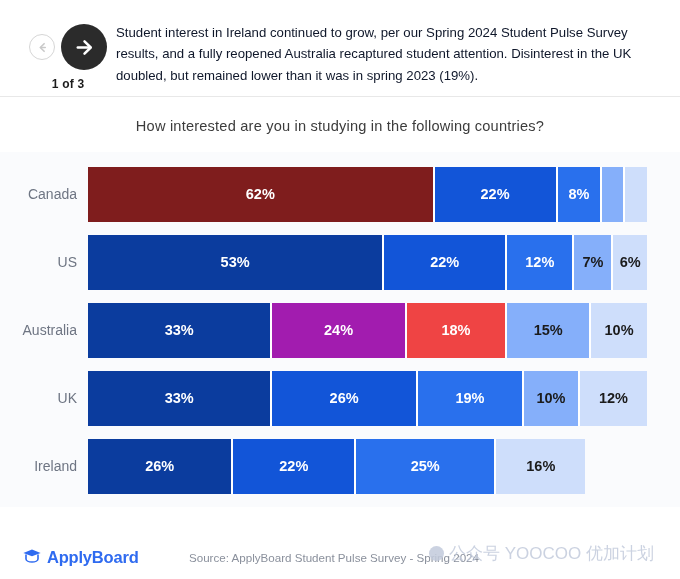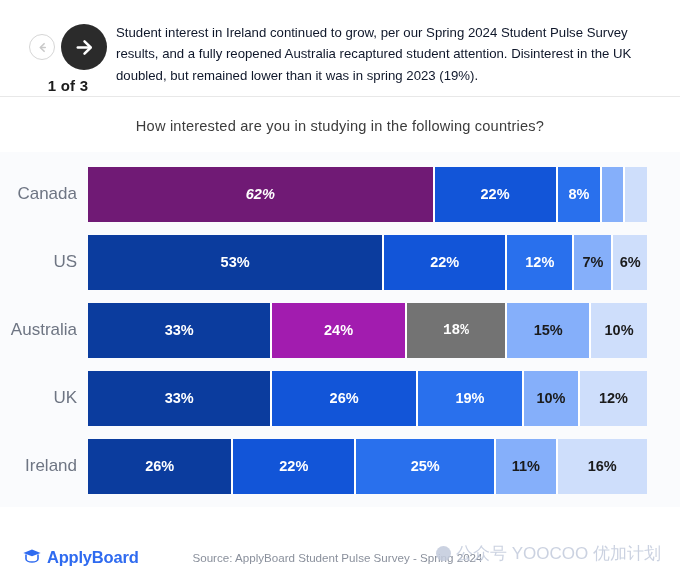--- a/index.html
+++ b/index.html
@@ -31,21 +31,21 @@
   }
   .nav-btn-prev svg { display: block; }
   .nav-btn-next {
     width: 46px; height: 46px; border-radius: 50%;
     background: #2b2b2b;
     display: flex; align-items: center; justify-content: center;
     cursor: pointer;
   }
   .nav-btn-next svg { display: block; }
   .nav-counter {
-    margin-top: 7px; font-size: 15px; font-weight: bold;
+    margin-top: 7px; font-size: 12px; font-weight: bold;
     color: #1c1c1c; letter-spacing: .2px;
   }
   .headline {
     flex: 1; padding-left: 4px; padding-top: 4px;
     font-size: 13.2px; line-height: 1.62; color: #0f172a;
   }
 
   
   .chart-title {
     text-align: center; font-size: 14.6px; color: #3c3c3c;
@@ -59,21 +59,21 @@
     background: #fafbfd; z-index: 0;
   }
   .rows { position: relative; z-index: 1; padding: 8px 0 0 0; }
   .row {
     display: flex; align-items: center;
     height: 68px;
   }
   .row-label {
     width: 88px; flex: 0 0 88px; text-align: right;
     padding-right: 11px;
-    font-size: 17px; color: #6e7583;
+    font-size: 14px; color: #6e7583;
     white-space: nowrap;
   }
   .bar {
     flex: 1; display: flex; height: 55px; align-items: stretch;
   }
   .seg {
     display: flex; align-items: center; justify-content: center;
     border-right: 2px solid #ffffff;
     font-size: 14.5px; font-weight: bold;
     overflow: hidden; white-space: nowrap;
@@ -88,21 +88,21 @@
     gap: 13px; padding: 14px 0 0 16px;
   }
   .legend-item { display: flex; align-items: center; gap: 5px; }
   .legend-swatch {
     width: 12px; height: 12px; border-radius: 2px; flex: 0 0 12px;
   }
   .legend-label { font-size: 12.3px; color: #3f4450; white-space: nowrap; }
 
   
   .footer {
-    position: absolute; left: 0; right: 5px; bottom: 0; height: 44px;
+    position: absolute; left: 0; right: 12px; bottom: 0; height: 44px;
     display: flex; align-items: center;
     padding: 0 22px 0 22px;
   }
   .brand { display: flex; align-items: center; gap: 5px; }
   .brand-name {
     font-size: 16.5px; font-weight: bold; color: #2f6bf0;
     letter-spacing: -.2px;
   }
   .source {
     position: absolute; left: 0; right: 0; text-align: center;
@@ -150,21 +150,21 @@
   </div>
 
   <div class="chart-title">How interested are you in studying in the following countries?</div>
 
   <div class="chart-area">
     <div class="band"></div>
     <div class="rows" id="rows">
         <div class="row">
           <div class="row-label">Canada</div>
           <div class="bar">
-            <div class="seg light-text" style="flex: 0 0 62%; background: #701a75; font-style: italic;">62%</div>
+            <div class="seg light-text" style="flex: 0 0 62%; background: #7f1d1d;">62%</div>
             <div class="seg light-text" style="flex: 0 0 22%; background: rgb(18, 85, 216);">22%</div>
             <div class="seg light-text" style="flex: 0 0 8%; background: rgb(41, 112, 237);">8%</div>
             <div class="seg dark-text" style="flex: 0 0 4%; background: rgb(133, 175, 250);"></div>
             <div class="seg dark-text" style="flex: 0 0 4%; background: rgb(206, 222, 251);"></div>
           </div>
         </div>
         <div class="row">
           <div class="row-label">US</div>
           <div class="bar">
             <div class="seg light-text" style="flex: 0 0 53%; background: rgb(11, 60, 158);">53%</div>
@@ -172,42 +172,41 @@
             <div class="seg light-text" style="flex: 0 0 12%; background: rgb(41, 112, 237);">12%</div>
             <div class="seg dark-text" style="flex: 0 0 7%; background: rgb(133, 175, 250);">7%</div>
             <div class="seg dark-text" style="flex: 0 0 6%; background: rgb(206, 222, 251);">6%</div>
           </div>
         </div>
         <div class="row">
           <div class="row-label">Australia</div>
           <div class="bar">
             <div class="seg light-text" style="flex: 0 0 33%; background: rgb(11, 60, 158);">33%</div>
             <div class="seg light-text" style="flex: 0 0 24%; background: #a21caf;">24%</div>
-            <div class="seg light-text" style="flex: 0 0 18%; background: #737373; font-family: Liberation Mono, monospace;">18%</div>
+            <div class="seg light-text" style="flex: 0 0 18%; background: #ef4444;">18%</div>
             <div class="seg dark-text" style="flex: 0 0 15%; background: rgb(133, 175, 250);">15%</div>
             <div class="seg dark-text" style="flex: 0 0 10%; background: rgb(206, 222, 251);">10%</div>
           </div>
         </div>
         <div class="row">
           <div class="row-label">UK</div>
           <div class="bar">
             <div class="seg light-text" style="flex: 0 0 33%; background: rgb(11, 60, 158);">33%</div>
             <div class="seg light-text" style="flex: 0 0 26%; background: rgb(18, 85, 216);">26%</div>
             <div class="seg light-text" style="flex: 0 0 19%; background: rgb(41, 112, 237);">19%</div>
             <div class="seg dark-text" style="flex: 0 0 10%; background: rgb(133, 175, 250);">10%</div>
             <div class="seg dark-text" style="flex: 0 0 12%; background: rgb(206, 222, 251);">12%</div>
           </div>
         </div>
         <div class="row">
           <div class="row-label">Ireland</div>
           <div class="bar">
             <div class="seg light-text" style="flex: 0 0 26%; background: rgb(11, 60, 158);">26%</div>
             <div class="seg light-text" style="flex: 0 0 22%; background: rgb(18, 85, 216);">22%</div>
             <div class="seg light-text" style="flex: 0 0 25%; background: rgb(41, 112, 237);">25%</div>
-            <div class="seg dark-text" style="flex: 0 0 11%; background: rgb(133, 175, 250);">11%</div>
             <div class="seg dark-text" style="flex: 0 0 16%; background: rgb(206, 222, 251);">16%</div>
           </div>
         </div>
       </div>
   </div>
 
 
   <div class="footer">
     <div class="brand">
       <span>

